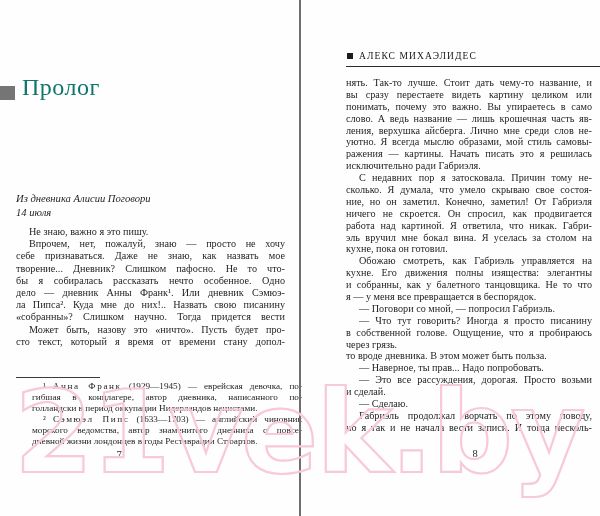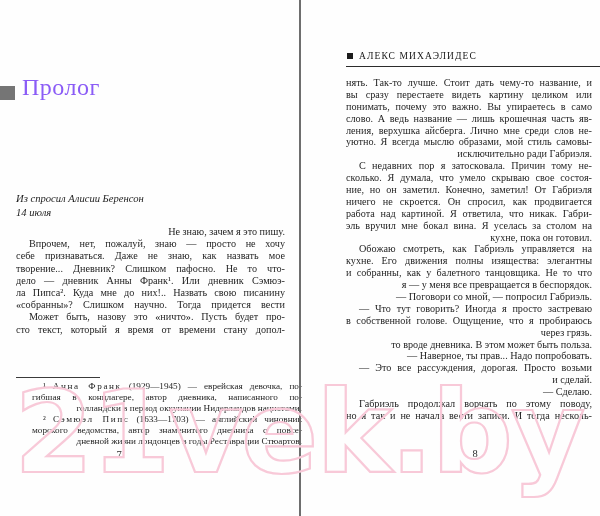--- a/index.html
+++ b/index.html
@@ -2,38 +2,38 @@
 <html><head>
 <meta charset="utf-8">
 <style>
   html,body{margin:0;padding:0;background:#fff;}
   .canvas{position:relative;width:600px;height:516px;background:#fefefe;overflow:hidden;
           font-family:"Liberation Serif",serif;color:#1e1e1e;}
   
   .spine{position:absolute;left:299px;top:0;width:2px;height:516px;background:#6e6e6e;}
   
   .prologue-square{position:absolute;left:0;top:86px;width:15px;height:14px;background:#757575;}
-  .prologue-title{position:absolute;left:22px;top:74px;font-size:24px;letter-spacing:.5px;color:#8b5cf6;}
+  .prologue-title{position:absolute;left:22px;top:74px;font-size:24px;letter-spacing:.5px;color:#0f766e;}
   .diary-heading{position:absolute;left:16px;top:192px;width:269px;font-style:italic;
                  font-size:10.6px;line-height:13.5px;}
   .left-body{position:absolute;left:16px;top:226px;width:269px;font-size:10.2px;line-height:12.2px;}
   .fn-rule{position:absolute;left:16px;top:377px;width:84px;height:1px;background:#3a3a3a;}
   .footnotes{position:absolute;left:16px;top:381px;width:270px;font-size:9.2px;line-height:11.1px;margin-left:16px;}
   .footnotes .line{text-indent:0;}
   .page-num{position:absolute;width:30px;text-align:center;font-size:10.5px;color:#2a2a2a;}
   .page-num.left{left:104px;top:449px;}
   .page-num.right{left:460px;top:448px;}
   
   .running-head{position:absolute;left:347px;top:51px;display:flex;align-items:center;gap:6px;
                 font-size:9.5px;letter-spacing:1.1px;color:#161616;white-space:nowrap;}
   .head-square{width:6px;height:6px;background:#1c1c1c;flex:0 0 auto;}
   .head-rule{position:absolute;left:346px;top:66px;width:254px;height:1px;background:#2b2b2b;}
   .right-body{position:absolute;left:346px;top:77px;width:246px;font-size:10.2px;line-height:11.9px;}
   
-  .line{height:inherit;overflow:hidden;text-align:right;}
+  .line{height:inherit;overflow:hidden;text-align:left;}
   .left-body .line{height:12.2px;}
   .right-body .line{height:11.9px;}
   .footnotes .line{height:11.1px;}
   .line.ind{text-indent:13px;}
   .footnotes .line.ind{text-indent:11px;}
   .line.j{text-align:justify;text-align-last:justify;}
   .ls{letter-spacing:1.6px;}
   
   .watermark{position:absolute;left:14px;top:366px;z-index:10;pointer-events:none;
              font-family:"DejaVu Sans",sans-serif;font-weight:700;font-size:114px;
@@ -43,29 +43,30 @@
 </head>
 <body>
 
 <div class="canvas">
 
   <div>
     <div class="prologue-square" style="background: rgb(117, 117, 117);"></div>
     <div class="prologue-title">Пролог</div>
 
     <div class="diary-heading">
-      <div>Из спросил Алисии Беренсон</div>
+      <div>Из дневника Алисии Поговори</div>
       <div>14 июля</div>
     </div>
 
     <div class="left-body">
-        <div class="line ind">Не знаю, зачем я это пишу.</div>
+        <div class="line ind">Не знаю, важно я это пишу.</div>
         <div class="line ind j">Впрочем, нет, пожалуй, знаю — просто не хочу</div>
         <div class="line j">себе признаваться. Даже не знаю, как назвать мое</div>
         <div class="line j">творение... Дневник? Слишком пафосно. Не то что-</div>
+        <div class="line j">бы я собиралась рассказать нечто особенное. Одно</div>
         <div class="line j">дело — дневник Анны Франк¹. Или дневник Сэмюэ-</div>
         <div class="line j">ла Пипса². Куда мне до них!.. Назвать свою писанину</div>
         <div class="line j">«собранны»? Слишком научно. Тогда придется вести</div>
         <div class="line ind j">Может быть, назову это «ничто». Пусть будет про-</div>
         <div class="line j">сто текст, который я время от времени стану допол-</div>
       </div>
 
     <div class="fn-rule"></div>
 
     <div class="footnotes">
@@ -89,34 +90,35 @@
     </div>
     <div class="head-rule"></div>
 
     <div class="right-body">
         <div class="line j">нять. Так-то лучше. Стоит дать чему-то название, и</div>
         <div class="line j">вы сразу перестаете видеть картину целиком или</div>
         <div class="line j">понимать, почему это важно. Вы упираетесь в само</div>
         <div class="line j">слово. А ведь название — лишь крошечная часть яв-</div>
         <div class="line j">ления, верхушка айсберга. Лично мне среди слов не-</div>
         <div class="line j">уютно. Я всегда мыслю образами, мой стиль самовы-</div>
+        <div class="line j">ражения — картины. Начать писать это я решилась</div>
         <div class="line">исключительно ради Габриэля.</div>
         <div class="line ind j">С недавних пор я затосковала. Причин тому не-</div>
         <div class="line j">сколько. Я думала, что умело скрываю свое состоя-</div>
         <div class="line j">ние, но он заметил. Конечно, заметил! От Габриэля</div>
         <div class="line j">ничего не скроется. Он спросил, как продвигается</div>
         <div class="line j">работа над картиной. Я ответила, что никак. Габри-</div>
         <div class="line j">эль вручил мне бокал вина. Я уселась за столом на</div>
         <div class="line">кухне, пока он готовил.</div>
         <div class="line ind j">Обожаю смотреть, как Габриэль управляется на</div>
         <div class="line j">кухне. Его движения полны изящества: элегантны</div>
         <div class="line j">и собранны, как у балетного танцовщика. Не то что</div>
         <div class="line">я — у меня все превращается в беспорядок.</div>
         <div class="line ind">— Поговори со мной, — попросил Габриэль.</div>
-        <div class="line ind j">— Что тут говорить? Иногда я просто застреваю</div>
+        <div class="line ind j">— Что тут говорить? Иногда я просто писанину</div>
         <div class="line j">в собственной голове. Ощущение, что я пробираюсь</div>
         <div class="line">через грязь.</div>
         <div class="line">то вроде дневника. В этом может быть польза.</div>
         <div class="line ind">— Наверное, ты прав... Надо попробовать.</div>
         <div class="line ind j">— Это все рассуждения, дорогая. Просто возьми</div>
         <div class="line">и сделай.</div>
         <div class="line ind">— Сделаю.</div>
         <div class="line ind j">Габриэль продолжал ворчать по этому поводу,</div>
         <div class="line j">но я так и не начала вести записи. И тогда несколь-</div>
       </div>

